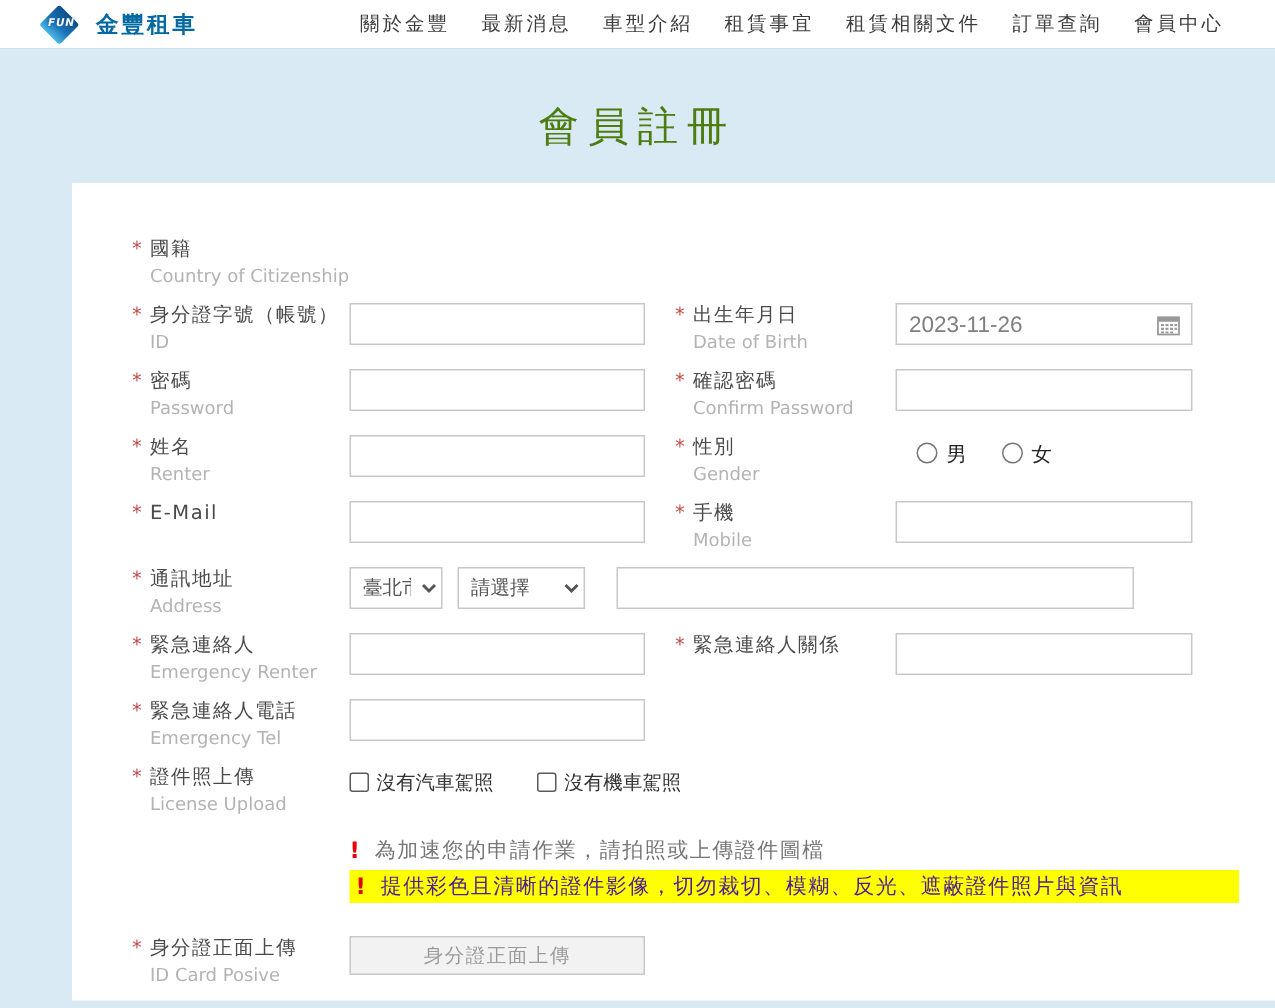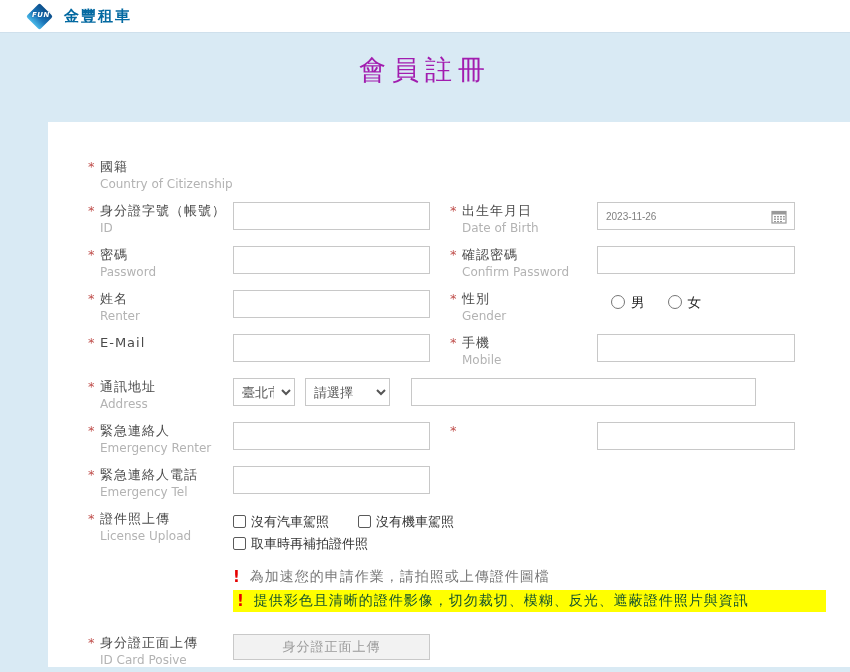--- a/index.html
+++ b/index.html
@@ -31,22 +31,22 @@
   }
   .brand { color:#0369a1; font-weight:bold; font-size:15px; margin-left:6px; letter-spacing:2px; }
   .nav { display:flex; margin-left:106px; gap:17px; }
   .nav-item {
     font-size:13px; color:#3c3c3c; letter-spacing:2px; cursor:pointer;
     padding:4px 2px; white-space:nowrap;
   }
 
   
   .page-title {
-    position:absolute; left:0; right:0; top:52px; text-align:center;
-    font-size:27px; color:#a21caf; letter-spacing:6px;
+    position:absolute; left:0; right:0; top:66px; text-align:center;
+    font-size:27px; color:#4d7c0f; letter-spacing:6px;
   }
 
   
   .card {
     position:absolute; left:48px; right:0; top:122px; height:545px;
     background:#ffffff; padding:36px 24px 0 40px;
   }
 
   .row { display:flex; align-items:flex-start; margin-bottom:10px; }
   .lbl { width:145px; position:relative; padding-left:12px; flex:0 0 auto; }
@@ -76,61 +76,70 @@
   .opt { font-size:13.5px; color:#222; margin-right:22px; white-space:nowrap; cursor:pointer; }
   .opt-sm { font-size:13px; color:#333; margin-right:24px; white-space:nowrap; cursor:pointer; }
   .radio-line { padding-top:2px; }
 
   
   .date-box {
     position:relative; width:198px; height:28px; border:1px solid #c8c8c8; background:#fff;
   }
   .date-box input {
     border:none; outline:none; width:160px; height:26px; padding:0 8px;
-    font-size:10px; color:#808080; background:transparent;
+    font-size:15px; color:#808080; background:transparent;
   }
   .cal-icon { position:absolute; right:7px; top:6px; cursor:pointer; }
 
   
   select {
     height:28px; border:1px solid #c8c8c8; background:#fff; color:#555;
     font-size:13px; padding:0 4px; outline:none;
     font-family:"DejaVu Sans","Liberation Sans",sans-serif;
   }
   .sel-city { width:62px; margin-right:10px; }
   .sel-dist { width:85px; margin-right:21px; }
   .addr-input { width:345px !important; }
 
   .chk-line { line-height:21px; }
 
   
   .notice { margin-left:145px; display:flex; align-items:center; margin-bottom:4px; }
   .bang { color:#e60000; font-weight:bold; font-size:15px; margin-right:10px; }
   .notice-text { font-size:14px; color:#777; letter-spacing:1px; }
   .notice-hl { background:#ffff00; padding:2px 6px 2px 0; margin-bottom:0; }
-  .notice-hl .notice-text { color:#14532d; }
+  .notice-hl .notice-text { color:#4c1d95; }
   .notice-hl .bang { margin-left:4px; }
   .gap { height:22px; }
 
   
   .upload-btn {
     width:197px; height:26px; background:#f2f2f2; border:1px solid #c9c9c9;
     color:#9a9a9a; font-size:13px; letter-spacing:1px; cursor:pointer;
     font-family:"DejaVu Sans","Liberation Sans",sans-serif;
   }
 </style>
 </head>
 <body>
 
 <div class="topbar">
   <div class="logo-wrap">
     <div class="logo-diamond"></div>
     <div class="logo-text">FUN</div>
   </div>
   <div class="brand">金豐租車</div>
+  <div class="nav">
+    <span class="nav-item">關於金豐</span>
+    <span class="nav-item">最新消息</span>
+    <span class="nav-item">車型介紹</span>
+    <span class="nav-item">租賃事宜</span>
+    <span class="nav-item">租賃相關文件</span>
+    <span class="nav-item">訂單查詢</span>
+    <span class="nav-item">會員中心</span>
+  </div>
 </div>
 
 <div class="page-title">會員註冊</div>
 
 <div class="card">
 
   <div class="row">
     <div class="lbl">
       <span class="req">*</span>
       <div class="zh">國籍</div>
@@ -239,20 +248,21 @@
 
   <div class="row">
     <div class="lbl">
       <span class="req">*</span>
       <div class="zh">緊急連絡人</div>
       <div class="en">Emergency Renter</div>
     </div>
     <div class="field"><input class="txt" style=""></div>
     <div class="lbl lbl2">
       <span class="req">*</span>
+      <div class="zh">緊急連絡人關係</div>
     </div>
     <div class="field2"><input class="txt" style=""></div>
   </div>
 
   <div class="row">
     <div class="lbl">
       <span class="req">*</span>
       <div class="zh">緊急連絡人電話</div>
       <div class="en">Emergency Tel</div>
     </div>
@@ -263,23 +273,20 @@
     <div class="lbl">
       <span class="req">*</span>
       <div class="zh">證件照上傳</div>
       <div class="en">License Upload</div>
     </div>
     <div>
       <div class="chk-line">
         <label class="opt-sm"><input type="checkbox" style=""><span>沒有汽車駕照</span></label>
         <label class="opt-sm"><input type="checkbox" style=""><span>沒有機車駕照</span></label>
       </div>
-      <div class="chk-line">
-        <label class="opt-sm"><input type="checkbox" style=""><span>取車時再補拍證件照</span></label>
-      </div>
     </div>
   </div>
 
   <div class="notice">
     <span class="bang">!</span>
     <span class="notice-text">為加速您的申請作業，請拍照或上傳證件圖檔</span>
   </div>
   <div class="notice notice-hl">
     <span class="bang">!</span>
     <span class="notice-text">提供彩色且清晰的證件影像，切勿裁切、模糊、反光、遮蔽證件照片與資訊</span>

